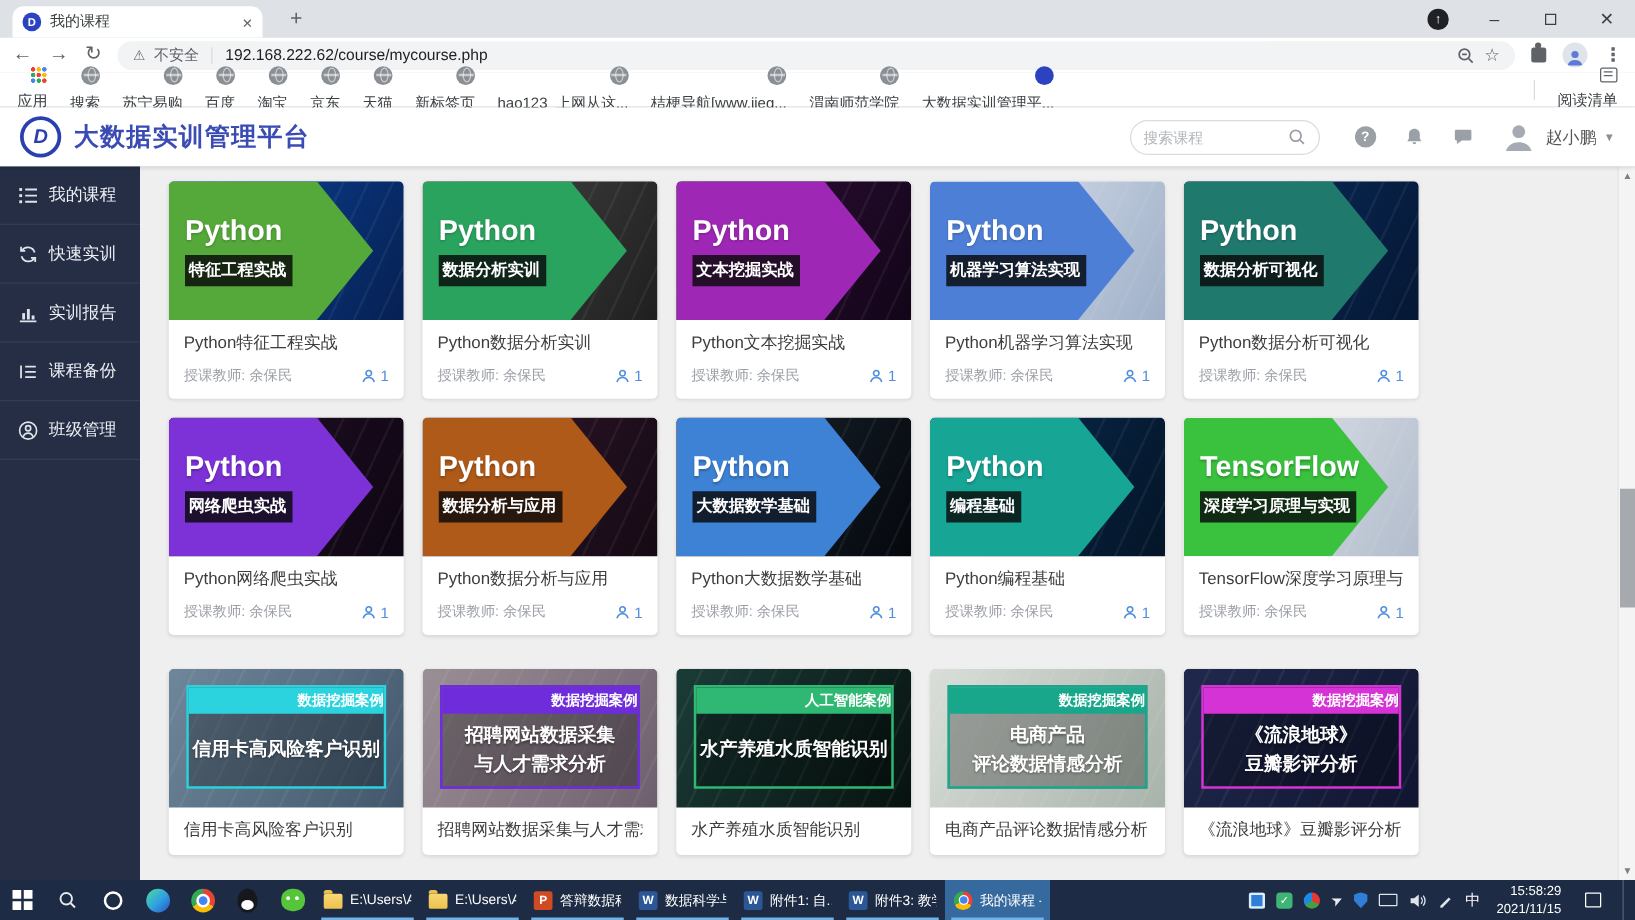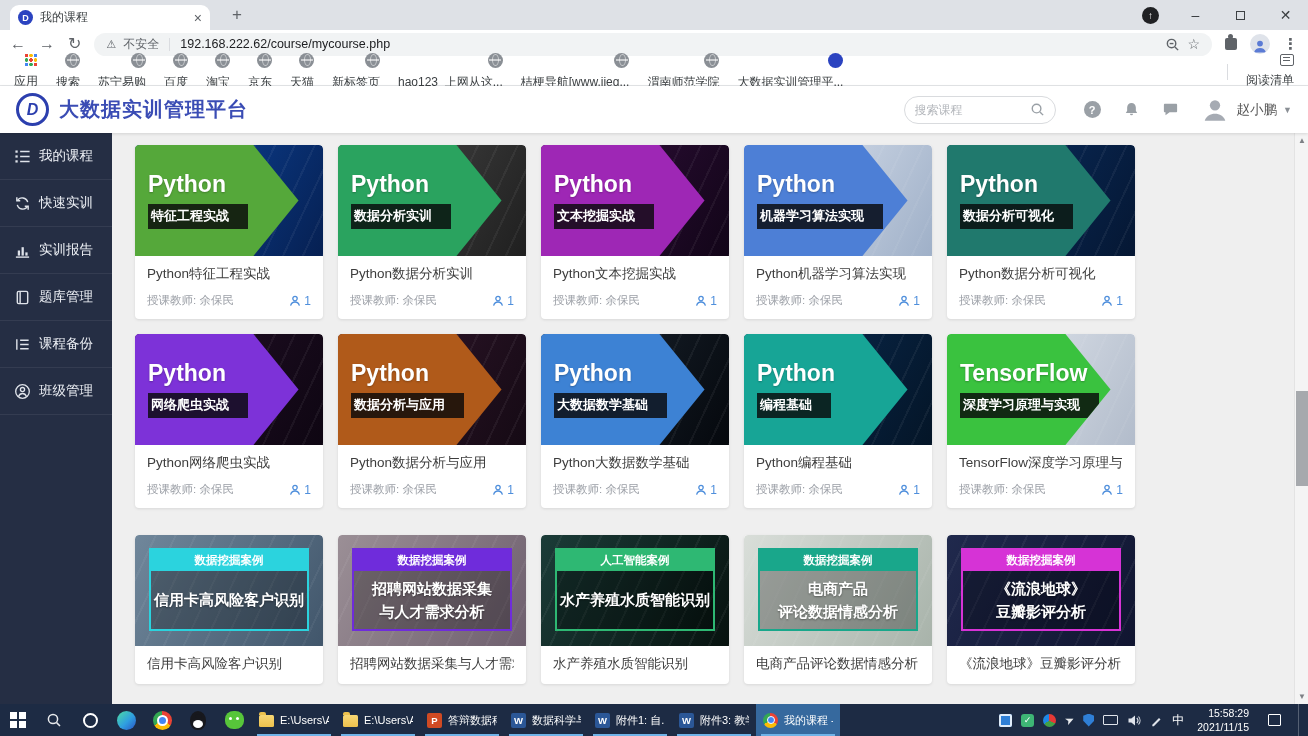--- a/index.html
+++ b/index.html
@@ -76,29 +76,29 @@
   .pill[data-active="true"] { background:#e9f3fd; border-color:#6aa4dd; color:#4a90d9; }
   .create-btn { position:absolute; top:-7px; right:40px; height:30px; line-height:30px; padding:0 17px; background:#4a90e2; color:#fff; font-size:12px; border-radius:3px; }
 
   .grid { display:grid; grid-template-columns:repeat(5,188px); column-gap:42px; row-gap:27px; margin:12px 0 0 23px;gap:15px; }
   .grid + .grid { margin-top:27px; }
   .card { background:#fff; border-radius:4px; box-shadow:0 1px 3px rgba(0,0,0,.1); overflow:hidden; }
   .banner { height:111px; position:relative; background:linear-gradient(120deg,var(--bg1),var(--bg2)); border-radius:4px 4px 0 0; overflow:hidden; }
   .banner::after { content:""; position:absolute; inset:0; background:repeating-linear-gradient(115deg, rgba(255,255,255,.05) 0 2px, transparent 2px 18px); }
   .arrow { position:absolute; inset:0; clip-path:polygon(0 0,63% 0,87% 50%,63% 100%,0 100%); background:var(--arrow); display:flex; flex-direction:column; justify-content:center; padding-left:13px; z-index:2; }
   .brand { color:#fff; font-weight:bold; font-size:23px; line-height:1.05; text-shadow:0 1px 2px rgba(0,0,0,.25); }
-  .bsub { margin-top:7px; width:fit-content; max-width:96%; background:rgba(8,8,10,.82); color:#fff; font-weight:bold; font-size:13px; padding:3px 19px 4px 3px; white-space:nowrap; }
+  .bsub { margin-top:7px; width:fit-content; max-width:96%; background:rgba(8,8,10,.82); color:#fff; font-weight:bold; font-size:13px; padding:3px 5px 4px 3px; white-space:nowrap; }
   .cardbody { padding:9px 12px 11px; }
   .ctitle { font-size:13.5px; color:#3d3d3d; white-space:nowrap; overflow:hidden; }
   .cmeta { display:flex; justify-content:space-between; align-items:center; margin-top:10px; }
   .teacher { font-size:11.5px; color:#9b9fa6; }
   .count { display:flex; align-items:center; gap:3px; color:#4f8fdc; font-size:12px; }
 
   .case-box { position:absolute; left:14px; right:14px; top:13px; bottom:15px; border:2px solid var(--accent); background:rgba(0,0,0,.28); display:flex; flex-direction:column; z-index:2; }
-  .case-ribbon { background:var(--accent); color:#fff; font-size:11.5px; font-weight:bold; text-align:center; padding:3px 0; }
+  .case-ribbon { background:var(--accent); color:#fff; font-size:11.5px; font-weight:bold; text-align:right; padding:3px 0; }
   .case-title { flex:1; display:flex; flex-direction:column; align-items:center; justify-content:center; color:#fff; font-weight:bold; font-size:15px; line-height:1.55; text-shadow:0 1px 2px rgba(0,0,0,.4); }
   .case-title span:empty { display:none; }
 
   .scrollbar { position:absolute; top:0; right:0; bottom:0; width:14px; background:#f4f4f4; border-left:1px solid #e3e3e3; }
   .sb-arrow { position:absolute; left:0; width:14px; height:15px; color:#7d8085; font-size:8px; text-align:center; line-height:15px; }
   .sb-up { top:0; } .sb-down { bottom:0; }
   .sb-thumb { position:absolute; left:1px; width:12px; top:258px; height:95px; background:#a6a9ad; }
 
   
   .taskbar { position:absolute; left:0; bottom:0; width:1308px; height:32px; background:#1d2b44; display:flex; align-items:center; z-index:10; }
@@ -326,29 +326,20 @@
               <rect x="4" y="9" width="2.4" height="5.4" fill="#dfe3ea"></rect>
               <rect x="8" y="5.5" width="2.4" height="8.9" fill="#dfe3ea"></rect>
               <rect x="12" y="11" width="2.4" height="3.4" fill="#dfe3ea"></rect>
             </svg>
           </span>
         <span>实训报告</span>
       </div>
       <div class="sb-item">
         <span class="sb-ic">
             <svg width="17" height="17" viewBox="0 0 18 18" fill="none" stroke="#dfe3ea" stroke-width="1.5">
-              <rect x="3.5" y="2.5" width="11" height="13" rx="1.5"></rect>
-              <path d="M6.5 2.5v13"></path>
-            </svg>
-          </span>
-        <span>题库管理</span>
-      </div>
-      <div class="sb-item">
-        <span class="sb-ic">
-            <svg width="17" height="17" viewBox="0 0 18 18" fill="none" stroke="#dfe3ea" stroke-width="1.5">
               <path d="M3 3.5v11"></path>
               <path d="M6.5 4.5h9M6.5 9h9M6.5 13.5h9"></path>
             </svg>
           </span>
         <span>课程备份</span>
       </div>
       <div class="sb-item">
         <span class="sb-ic">
             <svg width="17" height="17" viewBox="0 0 18 18" fill="none" stroke="#dfe3ea" stroke-width="1.4">
               <circle cx="9" cy="9" r="7.2"></circle>

